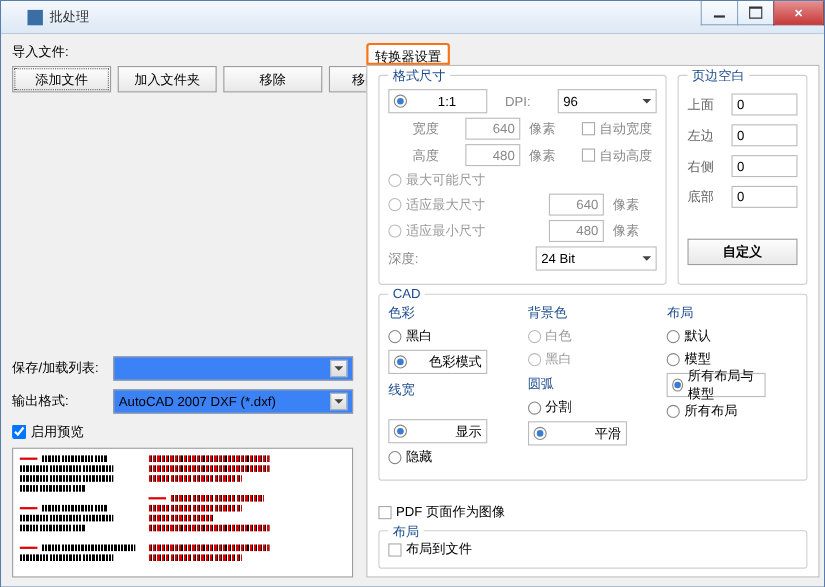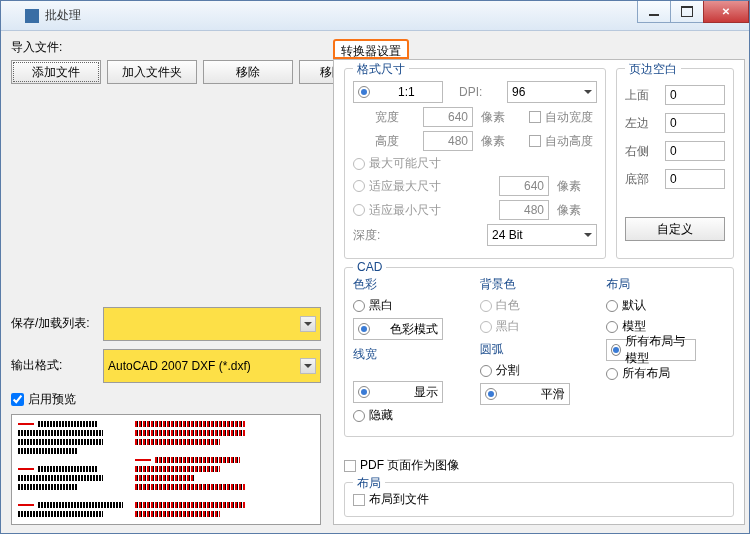--- a/index.html
+++ b/index.html
@@ -21,21 +21,21 @@
 .stdbtn { width:90px; height:24px; border:1px solid #9c9c9c; background:linear-gradient(#fdfdfd,#e8e8e8); font-size:12px; cursor:pointer; }
 .stdbtn.dotted { outline:1px dotted #666; outline-offset:-3px; }
 .listbox { flex:1; border:1px solid #9c9c9c; background:#fff; display:flex; flex-direction:column; }
 .listhdr { height:22px; display:flex; background:linear-gradient(#fdfdfd,#eaeaea); border-bottom:1px solid #cfcfcf; }
 .listhdr div { padding:3px 6px; border-right:1px solid #d6d6d6; font-size:12px; }
 .listbody { flex:1; overflow:auto; }
 .listrow { display:flex; height:20px; align-items:center; }
 .listrow div { padding:0 6px; font-size:12px; white-space:nowrap; overflow:hidden; text-overflow:ellipsis; }
 .listrow.sel div:first-child { background:#e4ecf7; outline:1px dotted #666; }
 .formrow { display:flex; align-items:center; margin-top:8px; gap:6px; }
-.combo { flex:1; height:34px; border:1px solid #9c9c9c; background:#fde047; display:flex; align-items:center; padding:0 4px; justify-content:space-between; }
+.combo { flex:1; height:22px; border:1px solid #9c9c9c; background:#3b82f6; display:flex; align-items:center; padding:0 4px; justify-content:space-between; }
 .combo .arrow { width:16px; height:16px; background:linear-gradient(#f5f5f5,#ddd); border:1px solid #bbb; display:flex; align-items:center; justify-content:center; }
 .combo .arrow::before { content:""; border:4px solid transparent; border-top:4px solid #444; position:relative; top:2px; }
 .chk { display:flex; align-items:center; gap:4px; margin-top:8px; }
 .chk input { width:13px; height:13px; }
 .preview { margin-top:6px; border:1px solid #9c9c9c; background:#fff; height:120px; padding:6px; display:flex; gap:12px; overflow:hidden; }
 .pcol { display:flex; flex-direction:column; gap:3px; }
 .pline { height:6px; background:repeating-linear-gradient(90deg,#000 0 2px,#fff 2px 3px); }
 .pline.r { background:repeating-linear-gradient(90deg,#d00 0 2px,#000 2px 3px,#fff 3px 4px); }
 .pline.s { width:60px; } .pline.m { width:85px; } .pline.l { width:110px; }
 .pdash { width:16px; height:2px; background:#d00; }
@@ -58,21 +58,21 @@
 .radio.sel .dot::before { content:""; width:6px; height:6px; background:#3a7bd5; border-radius:50%; }
 .radio.dis { color:#9a9a9a; }
 .radio.dis .dot { border-color:#bbb; }
 .cbox { display:flex; align-items:center; gap:4px; color:#888;text-align:right; }
 .cbox .sq { width:12px; height:12px; border:1px solid #aaa; background:#fff; }
 .cbox.on { color:#000; }
 .twocol { display:flex; gap:10px; }
 .twocol > div { flex:1; }
 .threecol { display:flex; gap:8px; }
 .threecol > div { flex:1; }
-.btn-wide { width:100px; height:24px; border:1px solid #9c9c9c; background:linear-gradient(#fdfdfd,#e8e8e8); font-size:12px; }
+.btn-wide { width:100px; height:24px; border:1px solid #9c9c9c; background:linear-gradient(#fdfdfd,#e8e8e8); font-size:12px;font-weight:bold; }
 .margins .mrow { display:flex; align-items:center; gap:8px; margin:8px 0; }
 .margins .mlbl { width:32px; color:#666; }
 </style>
 </head>
 <body>
 
 <div class="window">
   <div class="titlebar">
     <div class="ticon"></div>
     <div class="ttitle">批处理</div>

